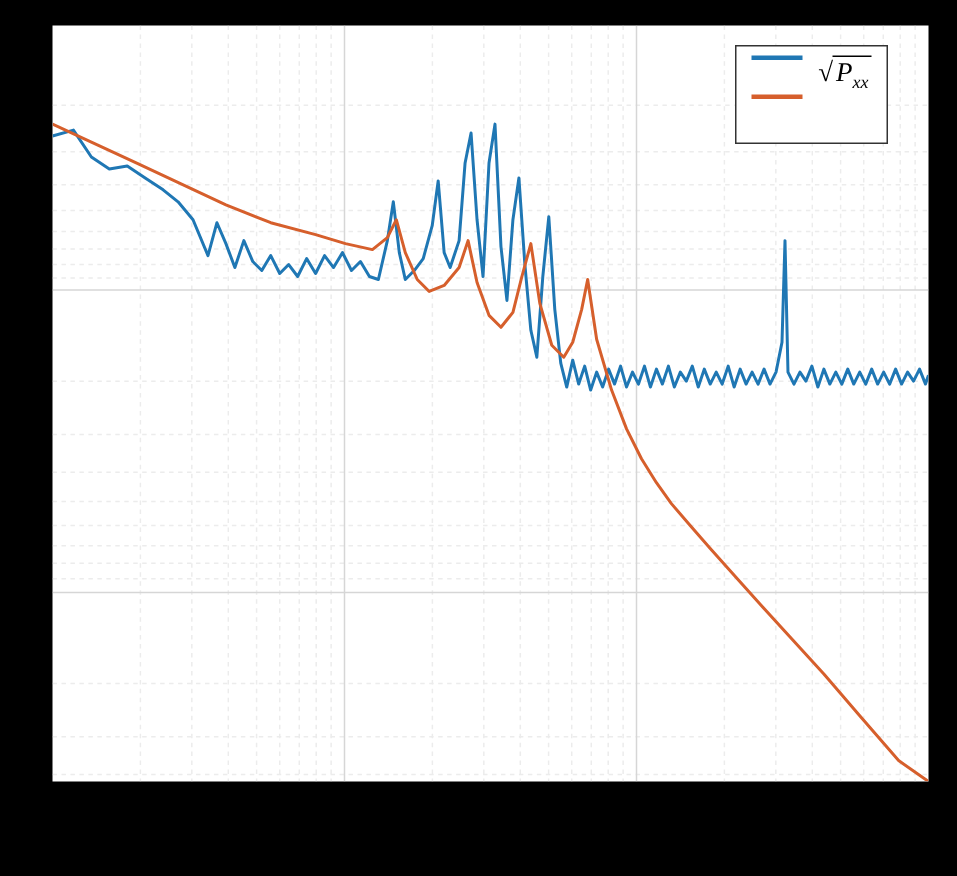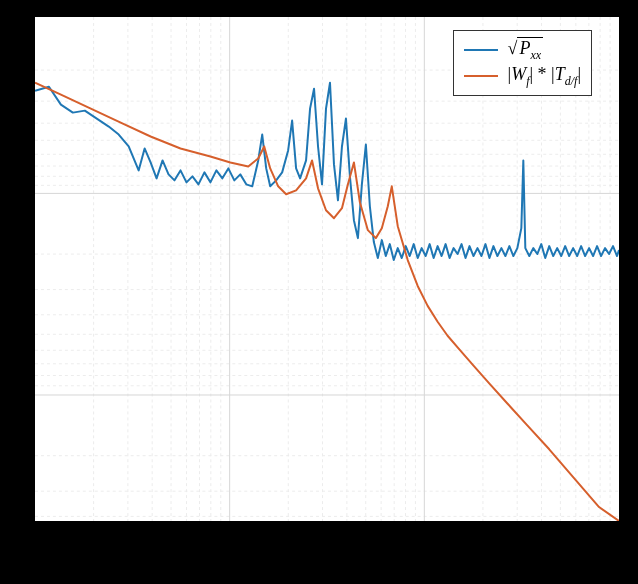--- a/index.html
+++ b/index.html
@@ -28,21 +28,20 @@
     top: 30px;
     background: #fff;
     border: 1px solid #333;
     padding: 6px 10px 6px 10px;
     font-size: 18px;
     color: #000;
     z-index: 10;
   }
   .legend-row {
     display: flex;
-    align-items: center;
     gap: 10px;
     height: 26px;
   }
   .legend-swatch {
     width: 34px;
     height: 2.5px;
     flex: 0 0 auto;
   }
   .legend-label {
     white-space: nowrap;
@@ -133,17 +132,14 @@
 
 <div class="legend">
   <div class="legend-row">
     <div class="legend-swatch" id="sw0" style="background: rgb(31, 119, 180);"></div>
     <div class="legend-label">
       <span class="sqrt"><span class="rad"><i>P</i><sub style="font-size:12px"><i>xx</i></sub></span></span>
     </div>
   </div>
   <div class="legend-row">
     <div class="legend-swatch" id="sw1" style="background: rgb(214, 95, 44);"></div>
-    <div class="legend-label">
-      |<i>W</i><sub style="font-size:12px"><i>f</i></sub>|&nbsp;*&nbsp;|<i>T</i><sub style="font-size:12px"><i>d/f</i></sub>|
-    </div>
   </div>
 </div>
 
 </body></html>

